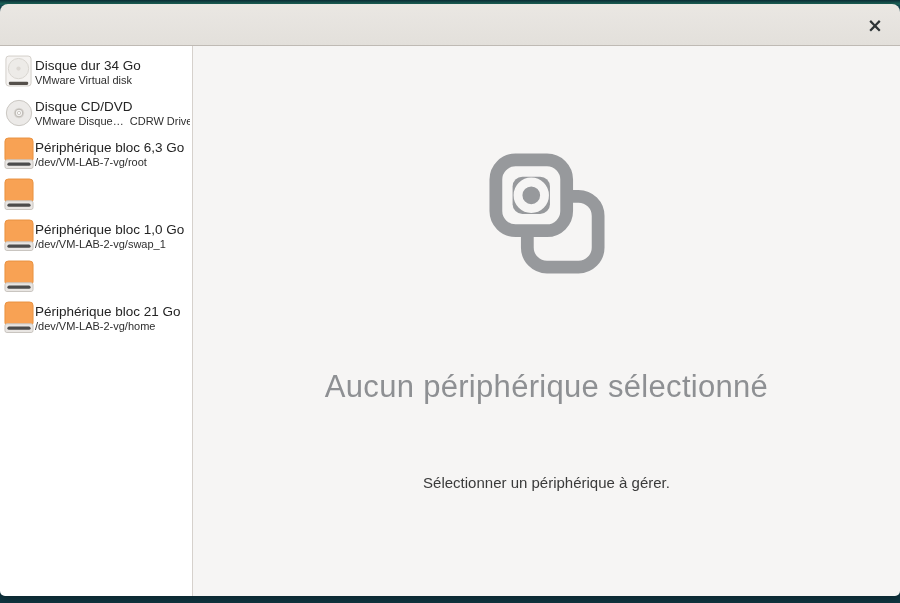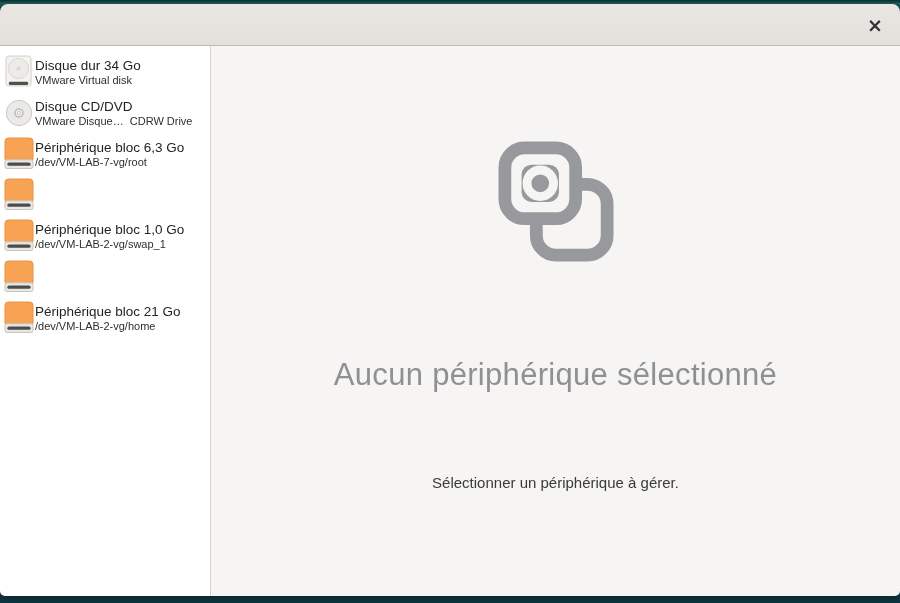--- a/index.html
+++ b/index.html
@@ -39,21 +39,21 @@
   .close-button {
     position: absolute; right: 13px; top: 50%; transform: translateY(-50%);
     width: 24px; height: 24px; border: none; background: transparent;
     font-size: 19px; font-weight: bold; color: #2e3436; line-height: 24px;
     text-align: center; cursor: pointer; padding: 0;
     font-family: "DejaVu Sans", sans-serif;
   }
   
   .body { flex: 1; display: flex; min-height: 0; }
   .sidebar {
-    width: 211px; flex-shrink: 0; background: #ffffff;
+    width: 193px; flex-shrink: 0; background: #ffffff;
     border-right: 1px solid #d6d1cc; padding-top: 5px; overflow: hidden;
   }
   .device-row {
     height: 41px; display: flex; align-items: center; padding: 0 2px 0 2px;
     cursor: pointer;
   }
   .device-icon { width: 33px; flex-shrink: 0; display: flex; justify-content: center; }
   .device-text { min-width: 0; overflow: hidden; }
   .row-title {
     font-size: 13.5px; color: #242424; line-height: 17px;
@@ -66,21 +66,21 @@
   
   .main {
     flex: 1; background: #f6f5f4;
     display: flex; flex-direction: column; align-items: center; justify-content: center; gap: 48px;
   }
   .empty-icon { margin-bottom: 42px; }
   .empty-title {
     font-size: 31px; font-weight: normal; color: #8e9093;
     margin: 0 0 21px 0; letter-spacing: .3px;
   }
-  .empty-subtitle { font-size: 15px; color: #3a3a3a; margin: 12px; }
+  .empty-subtitle { font-size: 15px; color: #3a3a3a; margin: 0; }
 </style>
 </head>
 <body>
 
 <div class="window">
 
   <div class="headerbar">
     <div class="hb-right">
       <button class="close-button"><span>×</span></button>
     </div>

